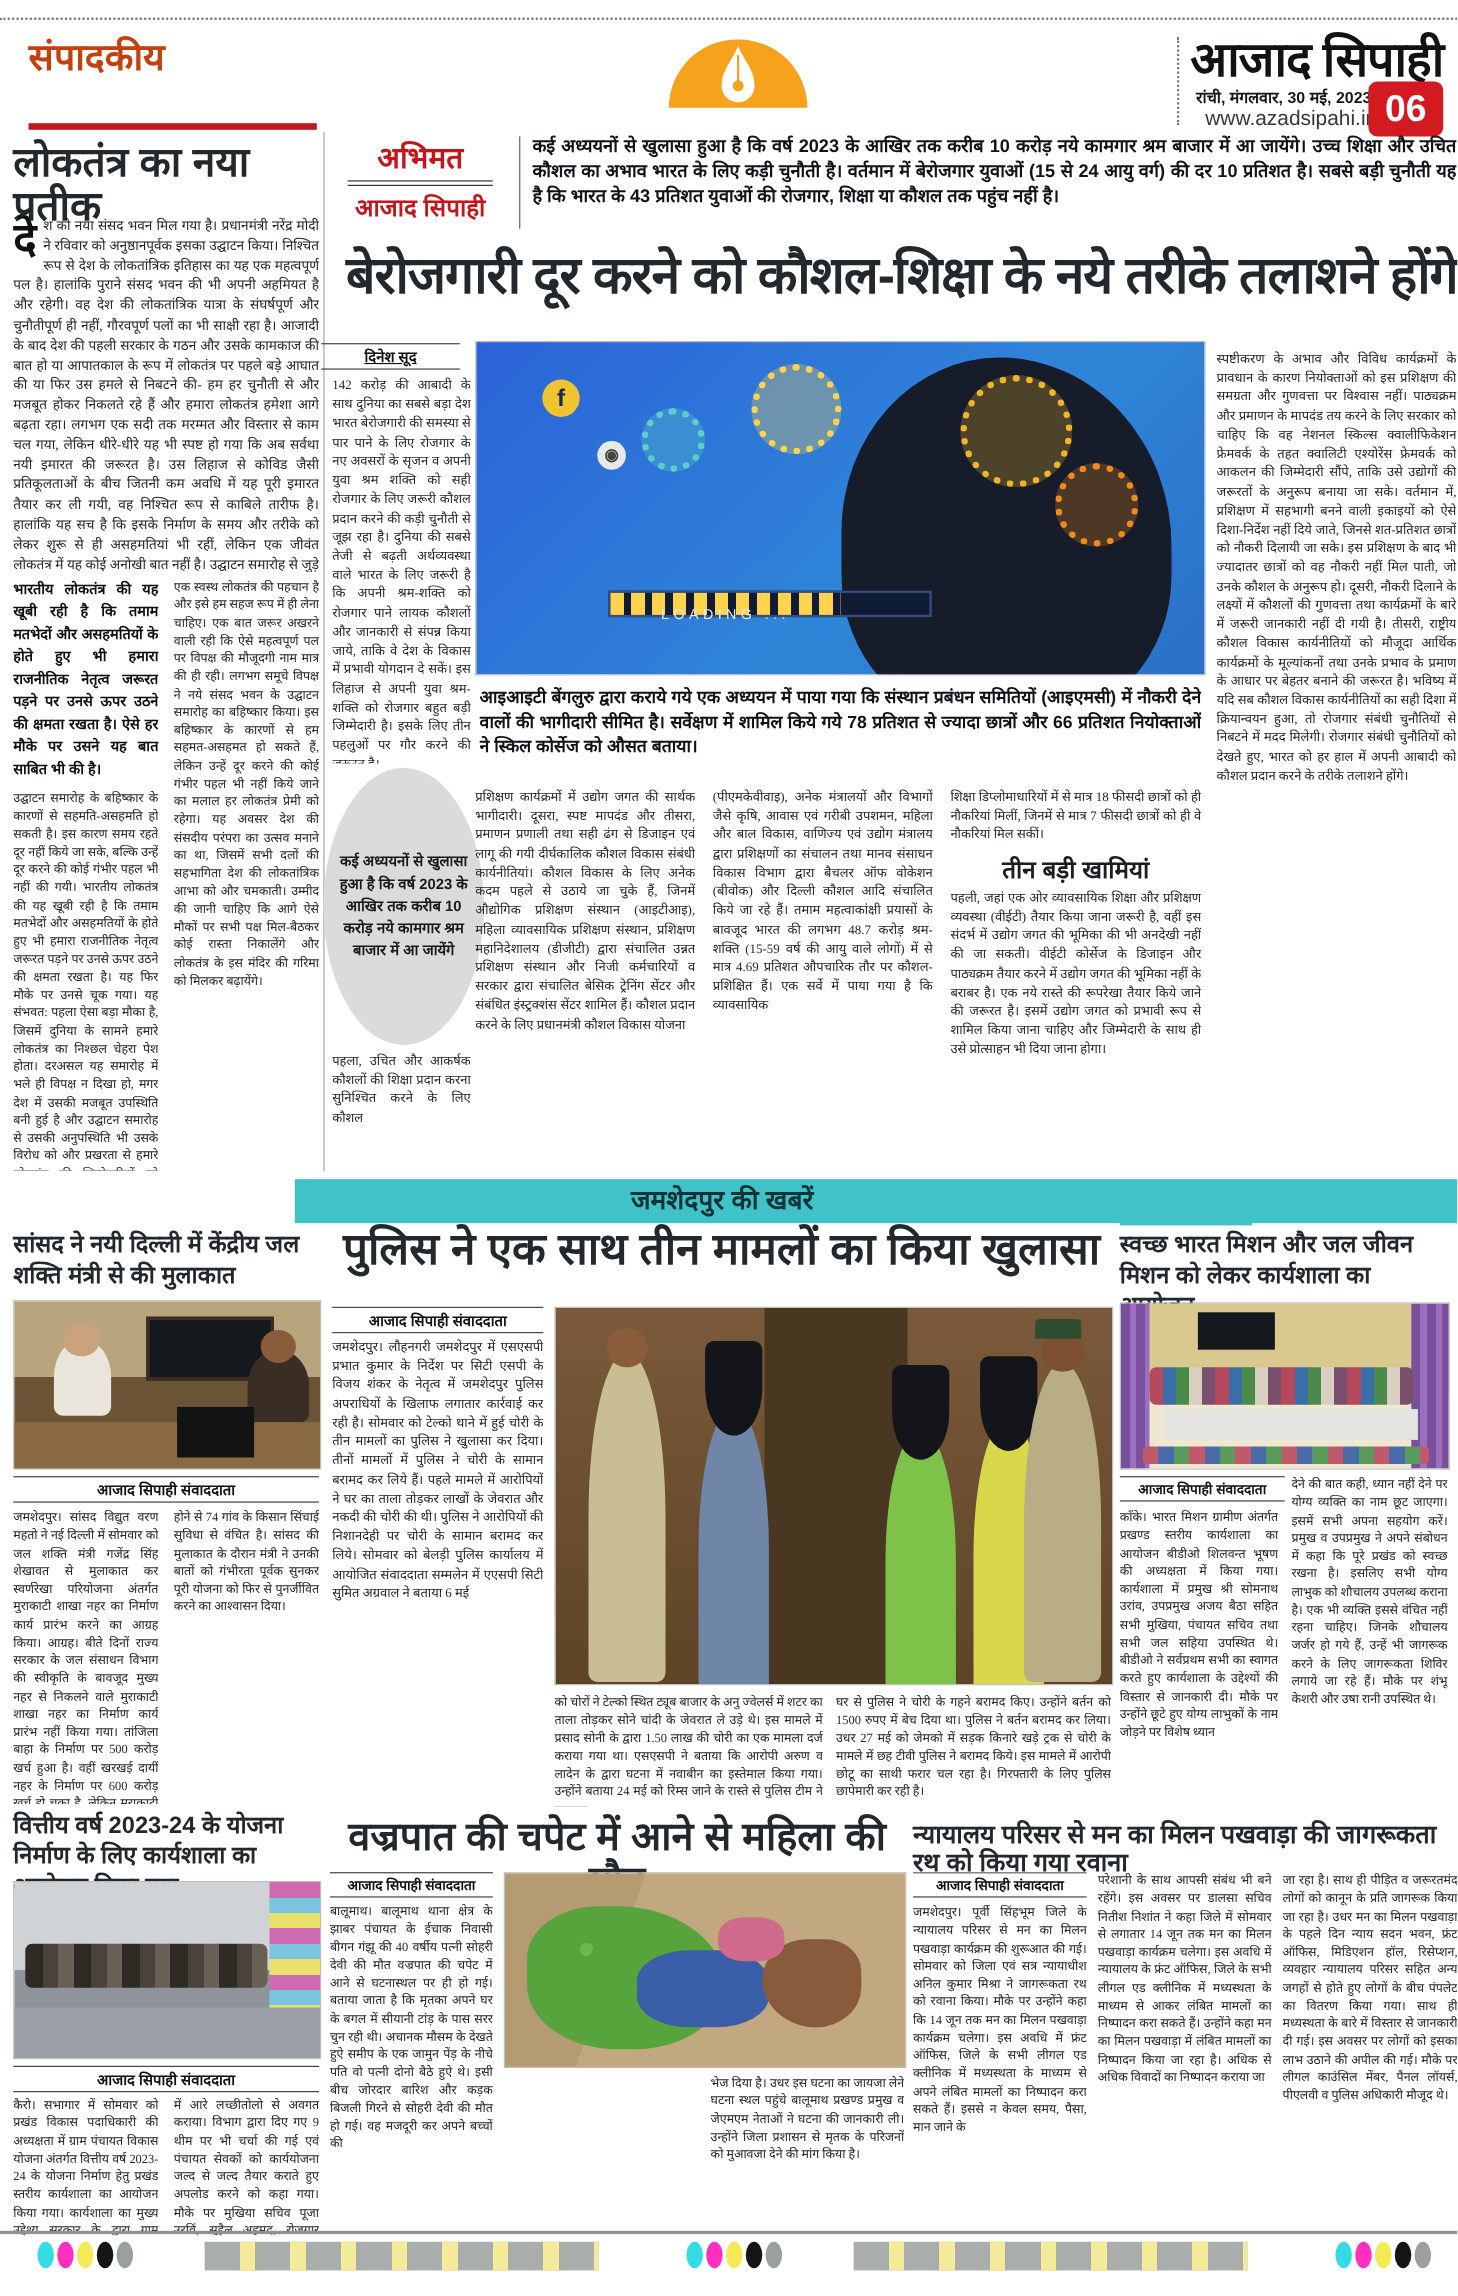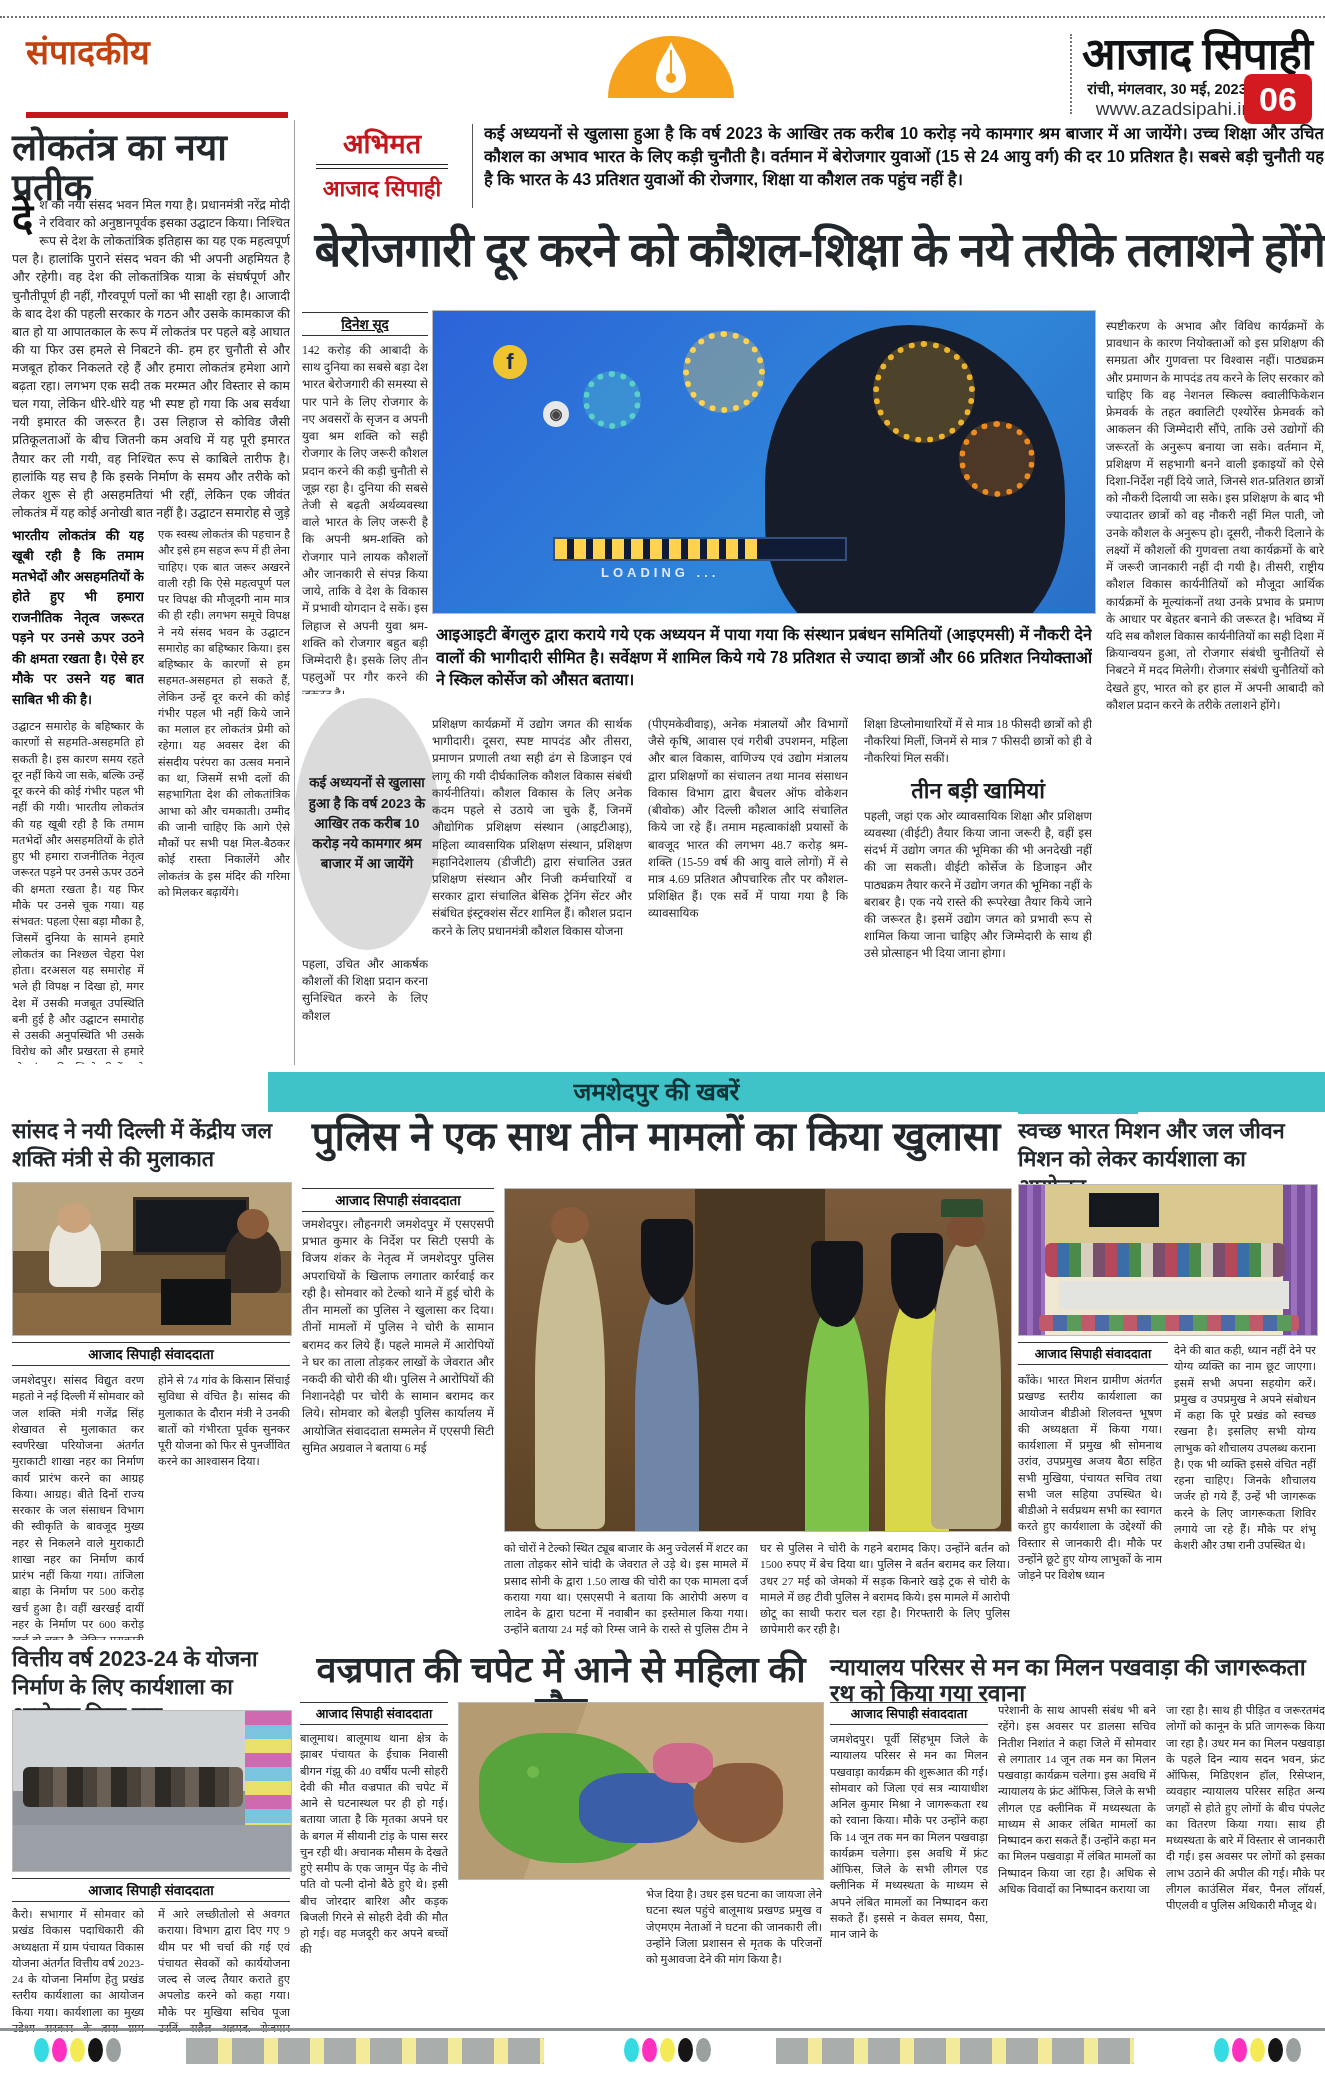--- a/index.html
+++ b/index.html
@@ -63,39 +63,39 @@
     <div class="sans" style="font-size:27px;font-weight:800;color:#c4161c;">अभिमत</div>
     <div style="border-top:1.5px solid #222;border-bottom:1.5px solid #222;height:3px;margin:3px 14px;"></div>
     <div class="sans" style="font-size:22px;font-weight:800;color:#c4161c;">आजाद सिपाही</div>
   </div>
   <div class="abs" style="left:472px;top:124px;height:84px;border-left:1px solid #555;"></div>
 
   <div class="abs sans" style="left:484px;top:122px;width:840px;height:90px;font-size:16.5px;font-weight:700;line-height:1.38;text-align:justify;color:#101417;overflow:hidden;">कई अध्ययनों से खुलासा हुआ है कि वर्ष 2023 के आखिर तक करीब 10 करोड़ नये कामगार श्रम बाजार में आ जायेंगे। उच्च शिक्षा और उचित कौशल का अभाव भारत के लिए कड़ी चुनौती है। वर्तमान में बेरोजगार युवाओं (15 से 24 आयु वर्ग) की दर 10 प्रतिशत है। सबसे बड़ी चुनौती यह है कि भारत के 43 प्रतिशत युवाओं की रोजगार, शिक्षा या कौशल तक पहुंच नहीं है।</div>
 
   <div class="abs headline" style="left:300px;top:224px;width:1025px;font-size:47px;line-height:1.12;text-align:right;letter-spacing:-1px;">बेरोजगारी दूर करने को कौशल-शिक्षा के नये तरीके तलाशने होंगे</div>
 
-  <div class="abs byline" style="left:302px;top:312px;width:126px;text-decoration:underline;">दिनेश सूद</div>
+  <div class="abs byline" style="left:292px;top:312px;width:126px;text-decoration:underline;">दिनेश सूद</div>
   <div class="abs txt" style="left:302px;top:342px;width:126px;height:352px;">142 करोड़ की आबादी के साथ दुनिया का सबसे बड़ा देश भारत बेरोजगारी की समस्या से पार पाने के लिए रोजगार के नए अवसरों के सृजन व अपनी युवा श्रम शक्ति को सही रोजगार के लिए जरूरी कौशल प्रदान करने की कड़ी चुनौती से जूझ रहा है। दुनिया की सबसे तेजी से बढ़ती अर्थव्यवस्था वाले भारत के लिए जरूरी है कि अपनी श्रम-शक्ति को रोजगार पाने लायक कौशलों और जानकारी से संपन्न किया जाये, ताकि वे देश के विकास में प्रभावी योगदान दे सकें। इस लिहाज से अपनी युवा श्रम-शक्ति को रोजगार बहुत बड़ी जिम्मेदारी है। इसके लिए तीन पहलुओं पर गौर करने की जरूरत है।</div>
   <div class="abs" style="left:294px;top:698px;width:146px;height:252px;border-radius:50%;background:#dbdbdb;display:flex;align-items:center;justify-content:center;padding:10px;box-sizing:border-box;">
     <div class="sans" style="font-size:13.5px;font-weight:700;line-height:1.5;color:#17191c;text-align:center;">कई अध्ययनों से खुलासा हुआ है कि वर्ष 2023 के आखिर तक करीब 10 करोड़ नये कामगार श्रम बाजार में आ जायेंगे</div>
   </div>
   <div class="abs txt" style="left:302px;top:956px;width:126px;height:108px;">पहला, उचित और आकर्षक कौशलों की शिक्षा प्रदान करना सुनिश्चित करने के लिए कौशल</div>
 
   <div class="abs photo" style="left:432px;top:310px;width:662px;height:302px;background:linear-gradient(135deg,#2c63d8 0%,#2f86d8 60%,#2a6fc8 100%);">
     <div class="sil" style="right:30px;top:14px;width:300px;height:330px;background:#171c2b;border-radius:48% 52% 40% 40%;"></div>
     <div class="gear" style="right:120px;top:30px;width:90px;height:90px;border-color:#f0b429;background:rgba(240,180,41,.25);"></div>
     <div class="gear" style="right:60px;top:110px;width:64px;height:64px;border-color:#ef8a1c;background:rgba(239,138,28,.25);"></div>
     <div class="gear" style="left:250px;top:20px;width:70px;height:70px;border-color:#ffd34d;background:rgba(255,211,77,.3);"></div>
     <div class="gear" style="left:150px;top:60px;width:46px;height:46px;border-color:#5bd0c8;background:rgba(91,208,200,.3);"></div>
     <div class="abs sans" style="left:60px;top:34px;width:34px;height:34px;border-radius:50%;background:#f0c330;color:#1a2a4a;font-weight:800;font-size:22px;text-align:center;line-height:34px;">f</div>
     <div class="abs sans" style="left:110px;top:90px;width:26px;height:26px;border-radius:50%;background:#e8e8e8;color:#444;font-weight:800;font-size:15px;text-align:center;line-height:26px;">◉</div>
     <div class="abs" style="left:120px;top:226px;width:290px;height:20px;background:#101c36;border:2px solid #35507f;">
       <div style="width:72%;height:100%;background:repeating-linear-gradient(90deg,#ffd34d 0 12px,#101c36 12px 19px);"></div>
     </div>
-    <div class="abs sans" style="left:128px;top:254px;font-size:13px;font-weight:700;color:#dfe9ff;letter-spacing:4px;padding-left:40px;">LOADING ...</div>
+    <div class="abs sans" style="left:128px;top:240px;font-size:13px;font-weight:400;color:#dfe9ff;letter-spacing:4px;padding-left:40px;">LOADING ...</div>
   </div>
 
   <div class="abs sans" style="left:436px;top:624px;width:656px;height:84px;font-size:16px;font-weight:700;line-height:1.42;color:#101417;text-align:justify;overflow:hidden;">आइआइटी बेंगलुरु द्वारा कराये गये एक अध्ययन में पाया गया कि संस्थान प्रबंधन समितियों (आइएमसी) में नौकरी देने वालों की भागीदारी सीमित है। सर्वेक्षण में शामिल किये गये 78 प्रतिशत से ज्यादा छात्रों और 66 प्रतिशत नियोक्ताओं ने स्किल कोर्सेज को औसत बताया।</div>
 
   <div class="abs txt" style="left:432px;top:716px;width:200px;height:348px;">प्रशिक्षण कार्यक्रमों में उद्योग जगत की सार्थक भागीदारी। दूसरा, स्पष्ट मापदंड और तीसरा, प्रमाणन प्रणाली तथा सही ढंग से डिजाइन एवं लागू की गयी दीर्घकालिक कौशल विकास संबंधी कार्यनीतियां। कौशल विकास के लिए अनेक कदम पहले से उठाये जा चुके हैं, जिनमें औद्योगिक प्रशिक्षण संस्थान (आइटीआइ), महिला व्यावसायिक प्रशिक्षण संस्थान, प्रशिक्षण महानिदेशालय (डीजीटी) द्वारा संचालित उन्नत प्रशिक्षण संस्थान और निजी कर्मचारियों व सरकार द्वारा संचालित बेसिक ट्रेनिंग सेंटर और संबंधित इंस्ट्रक्शंस सेंटर शामिल हैं। कौशल प्रदान करने के लिए प्रधानमंत्री कौशल विकास योजना</div>
   <div class="abs txt" style="left:648px;top:716px;width:200px;height:348px;">(पीएमकेवीवाइ), अनेक मंत्रालयों और विभागों जैसे कृषि, आवास एवं गरीबी उपशमन, महिला और बाल विकास, वाणिज्य एवं उद्योग मंत्रालय द्वारा प्रशिक्षणों का संचालन तथा मानव संसाधन विकास विभाग द्वारा बैचलर ऑफ वोकेशन (बीवोक) और दिल्ली कौशल आदि संचालित किये जा रहे हैं। तमाम महत्वाकांक्षी प्रयासों के बावजूद भारत की लगभग 48.7 करोड़ श्रम-शक्ति (15-59 वर्ष की आयु वाले लोगों) में से मात्र 4.69 प्रतिशत औपचारिक तौर पर कौशल-प्रशिक्षित हैं। एक सर्वे में पाया गया है कि व्यावसायिक</div>
   <div class="abs" style="left:864px;top:716px;width:228px;height:348px;overflow:hidden;">
     <div class="txt">शिक्षा डिप्लोमाधारियों में से मात्र 18 फीसदी छात्रों को ही नौकरियां मिलीं, जिनमें से मात्र 7 फीसदी छात्रों को ही वे नौकरियां मिल सकीं।</div>
     <div class="sans" style="font-size:22px;font-weight:800;text-align:center;color:#1a1e21;margin:6px 0 4px 0;">तीन बड़ी खामियां</div>
     <div class="txt">पहली, जहां एक ओर व्यावसायिक शिक्षा और प्रशिक्षण व्यवस्था (वीईटी) तैयार किया जाना जरूरी है, वहीं इस संदर्भ में उद्योग जगत की भूमिका की भी अनदेखी नहीं की जा सकती। वीईटी कोर्सेज के डिजाइन और पाठ्यक्रम तैयार करने में उद्योग जगत की भूमिका नहीं के बराबर है। एक नये रास्ते की रूपरेखा तैयार किये जाने की जरूरत है। इसमें उद्योग जगत को प्रभावी रूप से शामिल किया जाना चाहिए और जिम्मेदारी के साथ ही उसे प्रोत्साहन भी दिया जाना होगा।</div>

